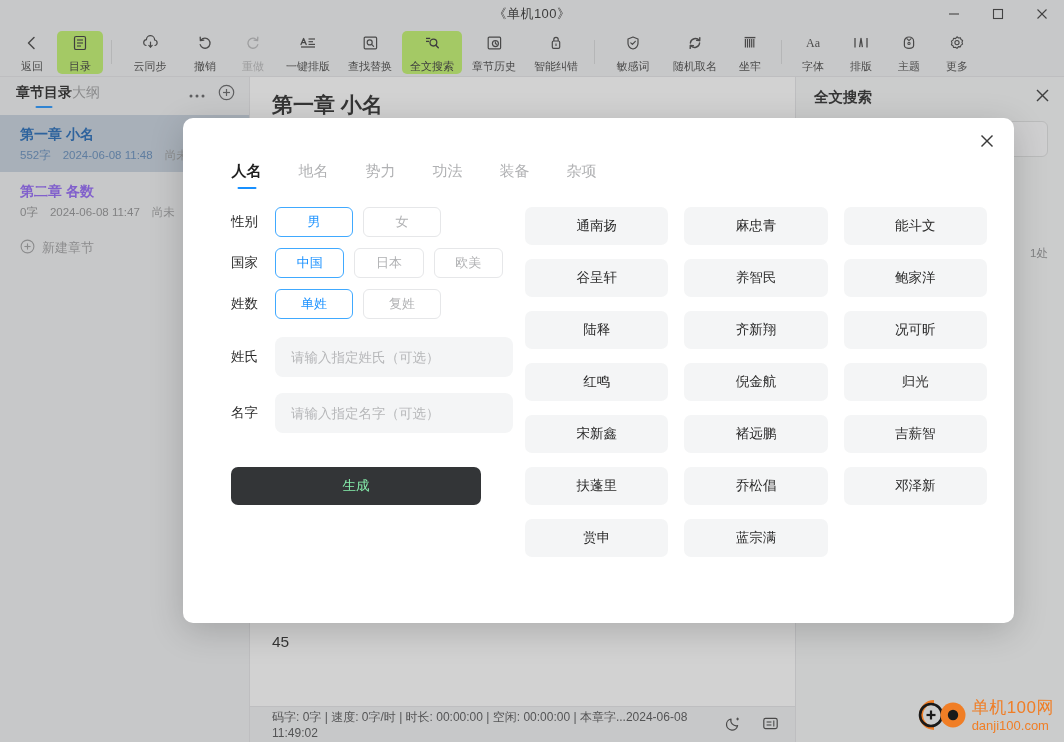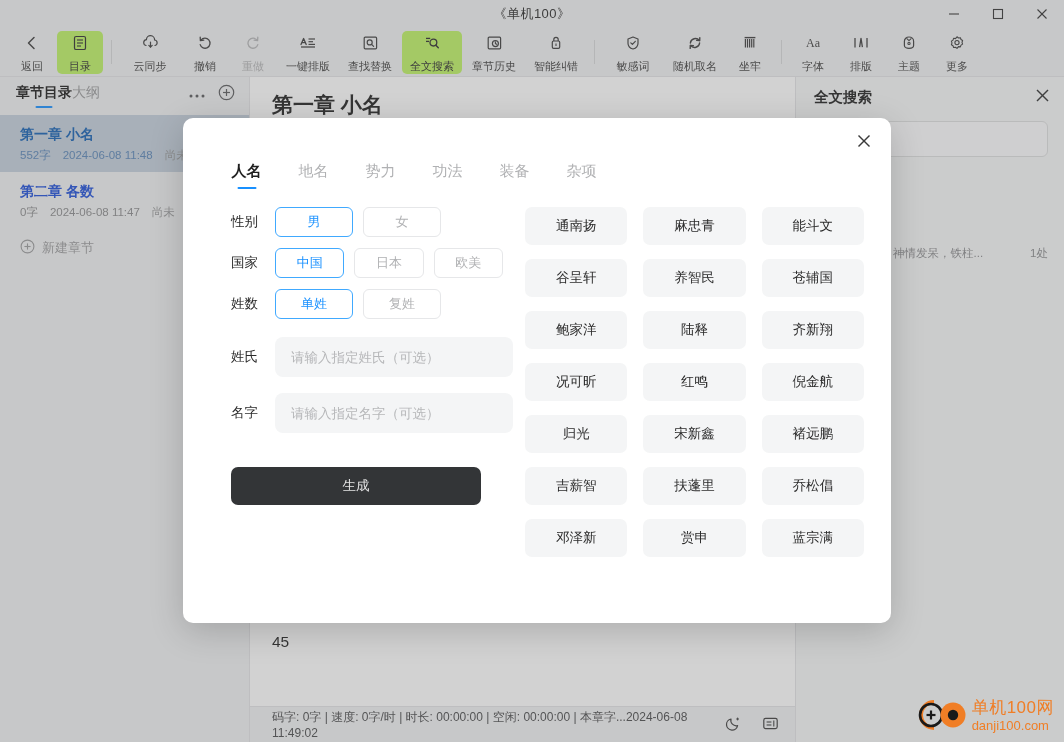--- a/index.html
+++ b/index.html
@@ -87,21 +87,21 @@
   .sb-tab { font-size: 14px; color: #9a9b9d; position: relative; padding-bottom: 3px; cursor: default; }
   .sb-tab.active { color: #1a1a1a; font-weight: bold; }
   .sb-tab.active::after {
     content: ""; position: absolute; left: 50%; transform: translateX(-50%);
     bottom: -3px; width: 17px; height: 2px; background: #1890ff; border-radius: 1px;
   }
   .sb-head-actions { margin-left: auto; display: flex; align-items: center; gap: 12px; color: #5a5b5d; }
   .sb-list { flex: 1 1 auto; overflow: hidden; padding-top: 4px; }
   .ch-item { padding: 9px 16px 9px 20px; cursor: default; }
   .ch-item.selected { background: #c3cfdb; }
-  .ch-title { font-size: 14px; color: #1d4ed8; font-weight: bold; line-height: 20px; }
+  .ch-title { font-size: 14px; color: #8b5cf6; font-weight: bold; line-height: 20px; }
   .ch-item.selected .ch-title { color: #1560b4; }
   .ch-meta { font-size: 11.5px; color: #8b8c8e; margin-top: 4px; display: flex; gap: 12px; line-height: 15px; }
   .ch-item.selected .ch-meta { color: #5b86b8; }
   .ch-meta .m3 { color: #9a9b9d; }
   .new-chapter {
     display: flex; align-items: center; gap: 7px;
     padding: 10px 16px 10px 20px; color: #9a9b9d; font-size: 13px; cursor: default;
   }
 
   
@@ -157,21 +157,21 @@
   
   #overlay {
     position: absolute; inset: 0;
     background: rgba(105,105,105,0.30);
     z-index: 40;
   }
 
   
   .modal {
     position: absolute; left: 183px; top: 118px;
-    width: 708px; height: 505px;
+    width: 831px; height: 505px;
     background: #ffffff; border-radius: 10px;
     z-index: 50;
     box-shadow: 0 8px 34px rgba(0,0,0,0.18);
     display: flex; flex-direction: column;
   }
   .modal-close {
     position: absolute; right: 14px; top: 10px;
     width: 26px; height: 26px;
     display: flex; align-items: center; justify-content: center;
     color: #3a3a3a;
@@ -204,21 +204,21 @@
   .finput {
     flex: 1 1 auto; height: 40px; border-radius: 8px;
     background: #f4f5f6; border: none; outline: none;
     padding: 0 16px; font-size: 13.5px; color: #2b2b2b;
     font-family: "Liberation Sans", "DejaVu Sans", sans-serif;
   }
   .finput::placeholder { color: #b6b7b9; }
   .frow.input-row { margin-bottom: 16px; }
   .gen-btn {
     margin-top: 18px; width: 250px; height: 38px;
-    background: #333537; color: #e5e5e5; border: none; border-radius: 7px;
+    background: #333537; color: #86efac; border: none; border-radius: 7px;
     font-size: 13.5px; cursor: default;
     font-family: "Liberation Sans", "DejaVu Sans", sans-serif;
   }
 
   
   .names-col { flex: 1 1 auto; padding: 0 27px 0 12px; }
   .names-grid {
     display: grid; grid-template-columns: repeat(3, 1fr);
     column-gap: 16px; row-gap: 14px;
   }
@@ -628,21 +628,20 @@
       <button class="gen-btn">生成</button>
     </div>
 
     <div class="names-col">
       <div class="names-grid" id="names-grid">
           <div class="name-chip">通南扬</div>
           <div class="name-chip">麻忠青</div>
           <div class="name-chip">能斗文</div>
           <div class="name-chip">谷呈轩</div>
           <div class="name-chip">养智民</div>
-          <div class="name-chip">苍辅国</div>
           <div class="name-chip">鲍家洋</div>
           <div class="name-chip">陆释</div>
           <div class="name-chip">齐新翔</div>
           <div class="name-chip">况可昕</div>
           <div class="name-chip">红鸣</div>
           <div class="name-chip">倪金航</div>
           <div class="name-chip">归光</div>
           <div class="name-chip">宋新鑫</div>
           <div class="name-chip">褚远鹏</div>
           <div class="name-chip">吉薪智</div>

